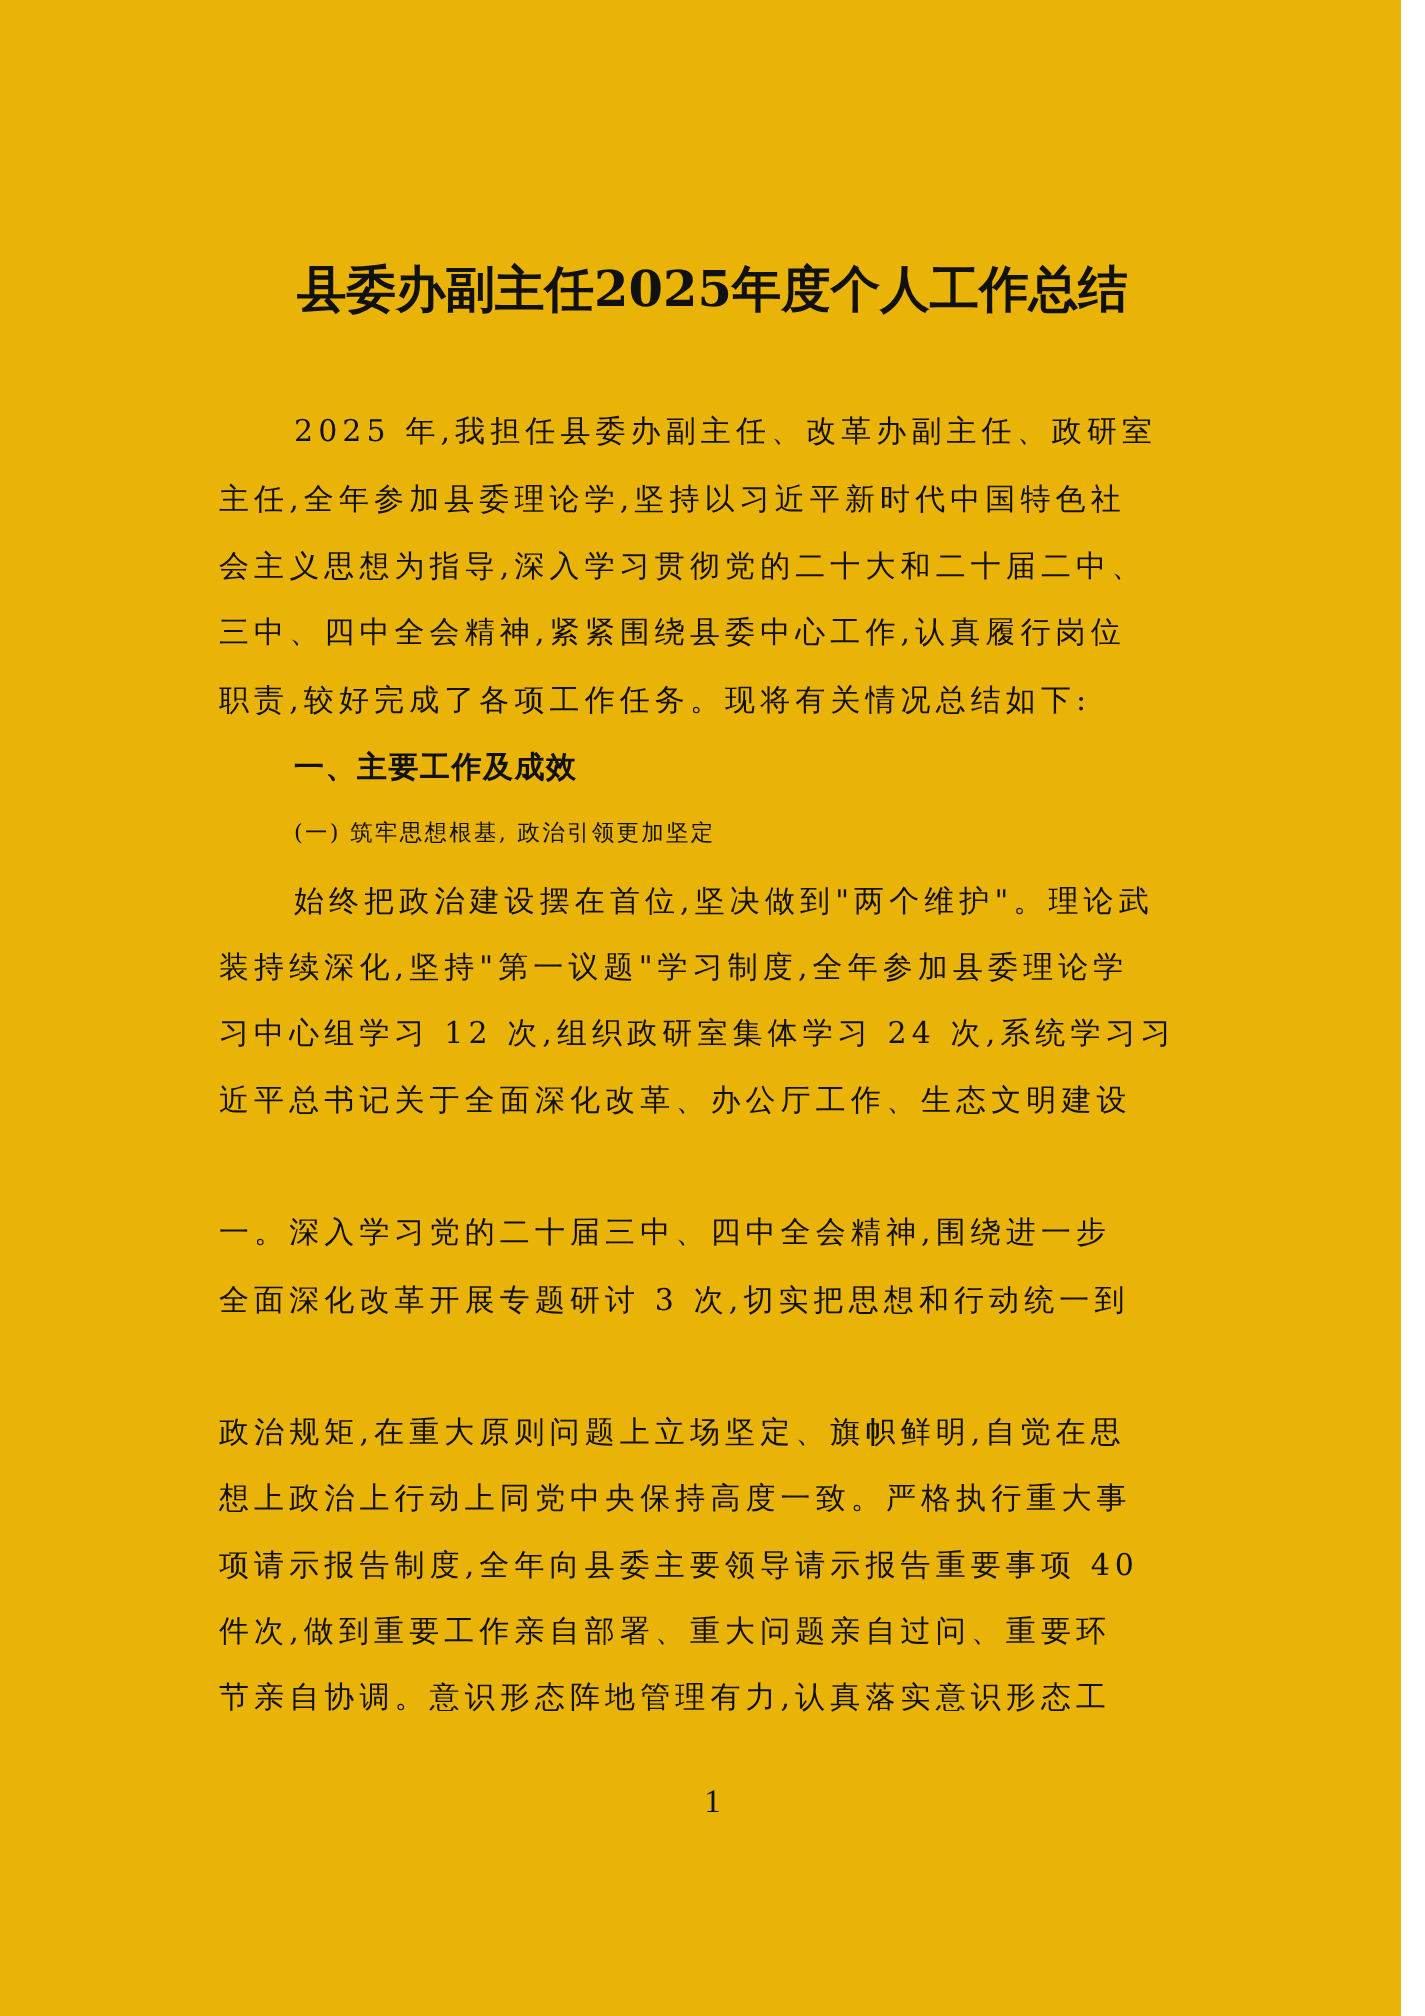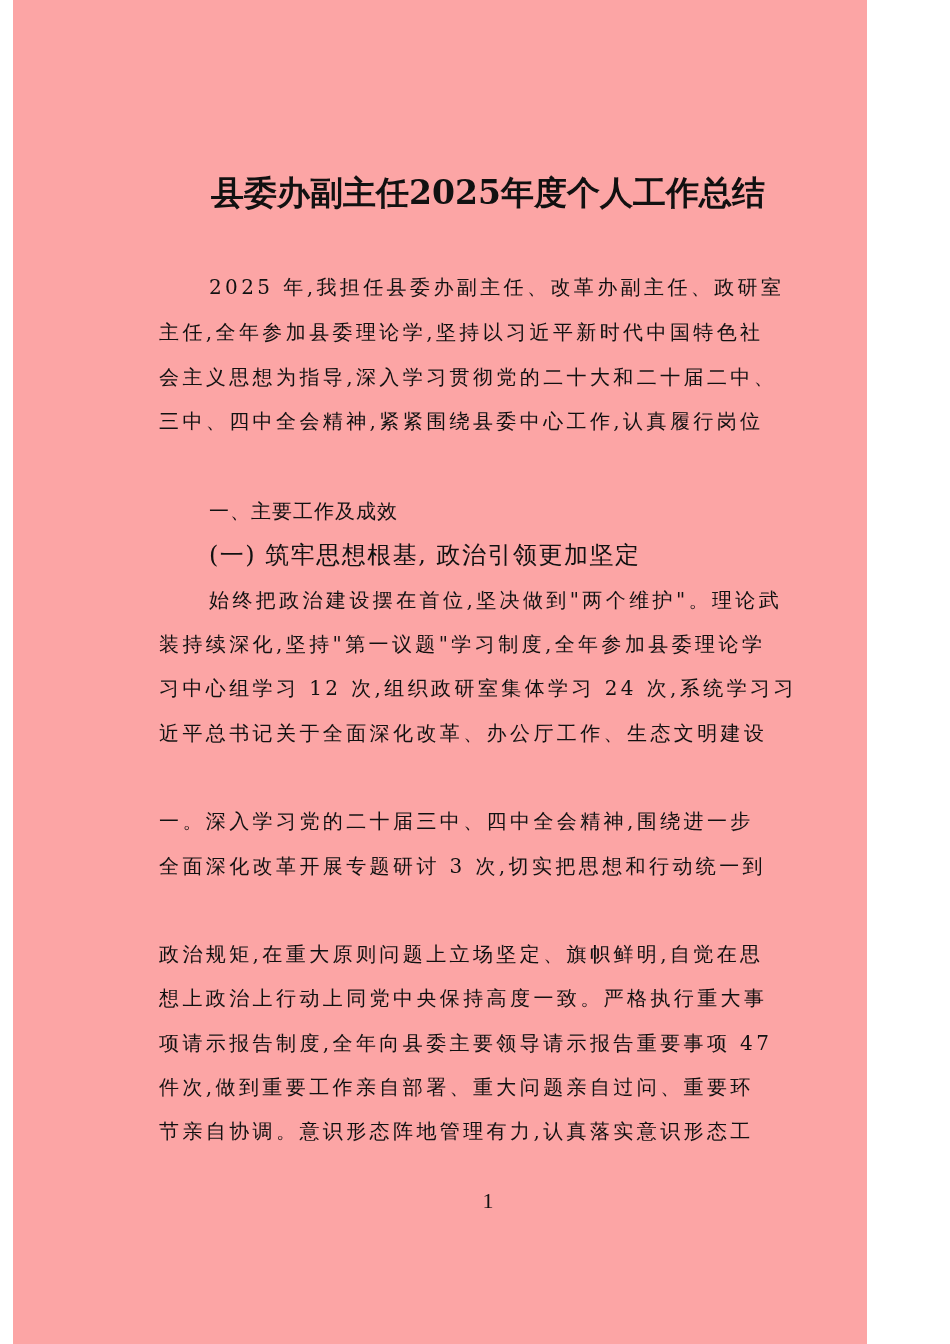--- a/index.html
+++ b/index.html
@@ -1,49 +1,50 @@
 <!DOCTYPE html>
 <html><head>
   <meta charset="utf-8">
   <style>
     html, body { margin: 0; padding: 0; background: #ffffff; }
     body { width: 950px; height: 1344px; position: relative; overflow: hidden;
            font-family: "DejaVu Serif", "Liberation Serif", serif; color: #111; }
-    .page { position: absolute; left: 13px; top: 0; width: 854px; height: 1344px; background: #fca5a5; }
+    .page { position: absolute; left: 0; top: 0; width: 934px; height: 1344px; background: #eab308; }
     .title { position: absolute; left: 0; width: 950px; top: 168px; text-align: center;
              font-size: 33px; font-weight: bold; letter-spacing: 0px; line-height: 50px;
              font-family: "DejaVu Serif", "Liberation Serif", serif; }
     .line { position: absolute; left: 146px; width: 660px; font-size: 20px; line-height: 44px;
             white-space: nowrap; letter-spacing: 3.4px; text-align: justify; }
     .line.indent { left: 196px; width: 610px; }
-    .heading1 { font-family: "DejaVu Sans", "Liberation Sans", sans-serif; font-weight: normal; letter-spacing: 1px; }
-    .heading2 { letter-spacing: 1.5px; font-size: 24px; }
+    .heading1 { font-family: "DejaVu Sans", "Liberation Sans", sans-serif; font-weight: bold; letter-spacing: 1px; }
+    .heading2 { letter-spacing: 1.5px; font-size: 15px; }
     .pagenum { position: absolute; top: 1188px; left: 0; width: 950px; text-align: center;
                font-family: "Liberation Serif", serif; font-size: 22px; }
   </style>
 </head>
 <body>
 
 <div class="page">
   <div class="title">县委办副主任2025年度个人工作总结</div>
 
   <div class="line indent" style="top:265px">2025 年,我担任县委办副主任、改革办副主任、政研室</div>
   <div class="line" style="top:310px">主任,全年参加县委理论学,坚持以习近平新时代中国特色社</div>
   <div class="line" style="top:355px">会主义思想为指导,深入学习贯彻党的二十大和二十届二中、</div>
   <div class="line" style="top:399px">三中、四中全会精神,紧紧围绕县委中心工作,认真履行岗位</div>
+  <div class="line" style="top:444px">职责,较好完成了各项工作任务。现将有关情况总结如下:</div>
 
   <div class="line indent heading1" style="top:489px">一、主要工作及成效</div>
   <div class="line indent heading2" style="top:533px">(一) 筑牢思想根基, 政治引领更加坚定</div>
 
   <div class="line indent" style="top:578px">始终把政治建设摆在首位,坚决做到"两个维护"。理论武</div>
   <div class="line" style="top:622px">装持续深化,坚持"第一议题"学习制度,全年参加县委理论学</div>
   <div class="line" style="top:666px">习中心组学习 12 次,组织政研室集体学习 24 次,系统学习习</div>
   <div class="line" style="top:711px">近平总书记关于全面深化改革、办公厅工作、生态文明建设</div>
   <div class="line" style="top:799px">一。深入学习党的二十届三中、四中全会精神,围绕进一步</div>
   <div class="line" style="top:844px">全面深化改革开展专题研讨 3 次,切实把思想和行动统一到</div>
   <div class="line" style="top:976px">想上政治上行动上同党中央保持高度一致。严格执行重大事</div>
   <div class="line" style="top:932px">政治规矩,在重大原则问题上立场坚定、旗帜鲜明,自觉在思</div>
-  <div class="line" style="top:1021px">项请示报告制度,全年向县委主要领导请示报告重要事项 47</div>
+  <div class="line" style="top:1021px">项请示报告制度,全年向县委主要领导请示报告重要事项 40</div>
   <div class="line" style="top:1065px">件次,做到重要工作亲自部署、重大问题亲自过问、重要环</div>
   <div class="line" style="top:1109px">节亲自协调。意识形态阵地管理有力,认真落实意识形态工</div>
 
   <div class="pagenum">1</div>
 </div>
 
 </body></html>

